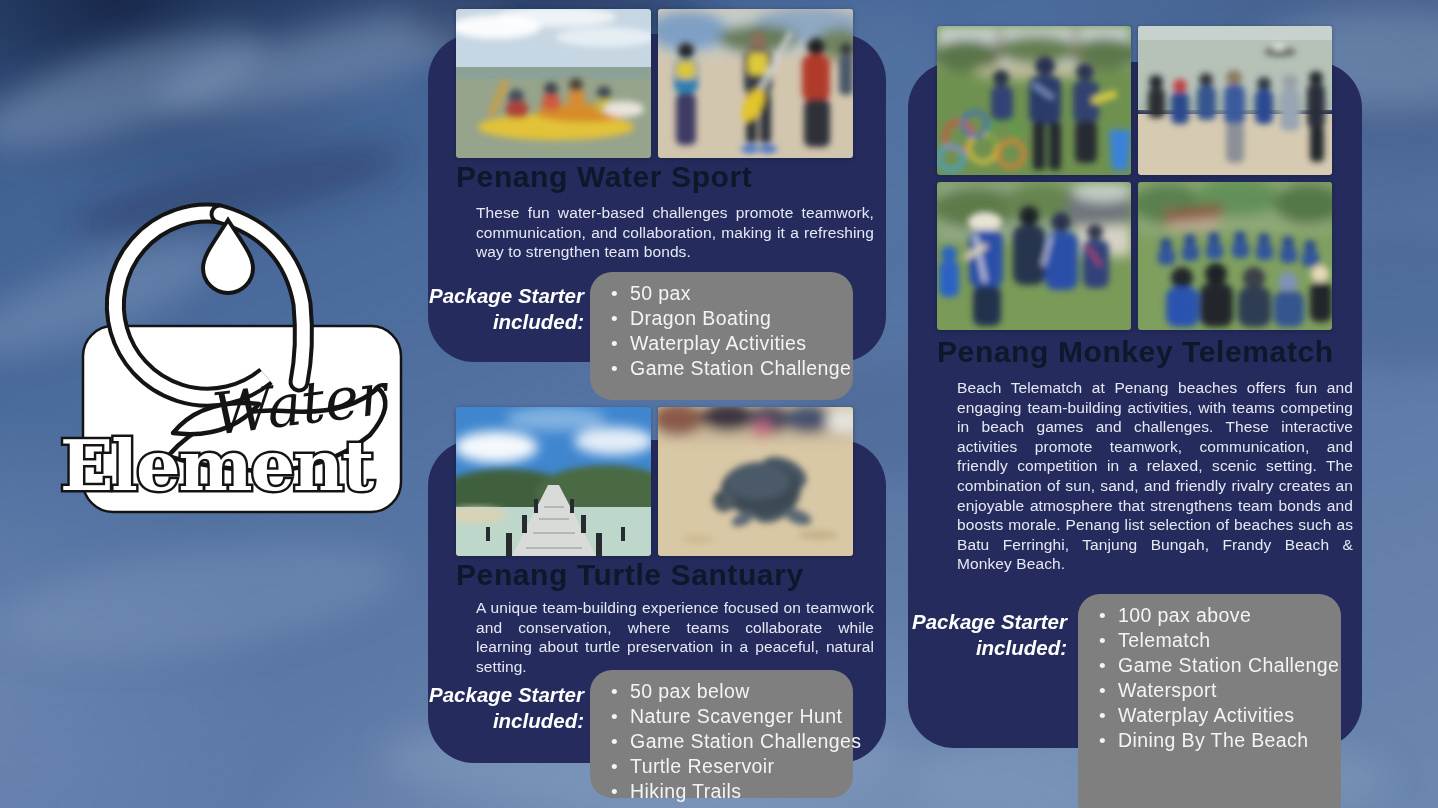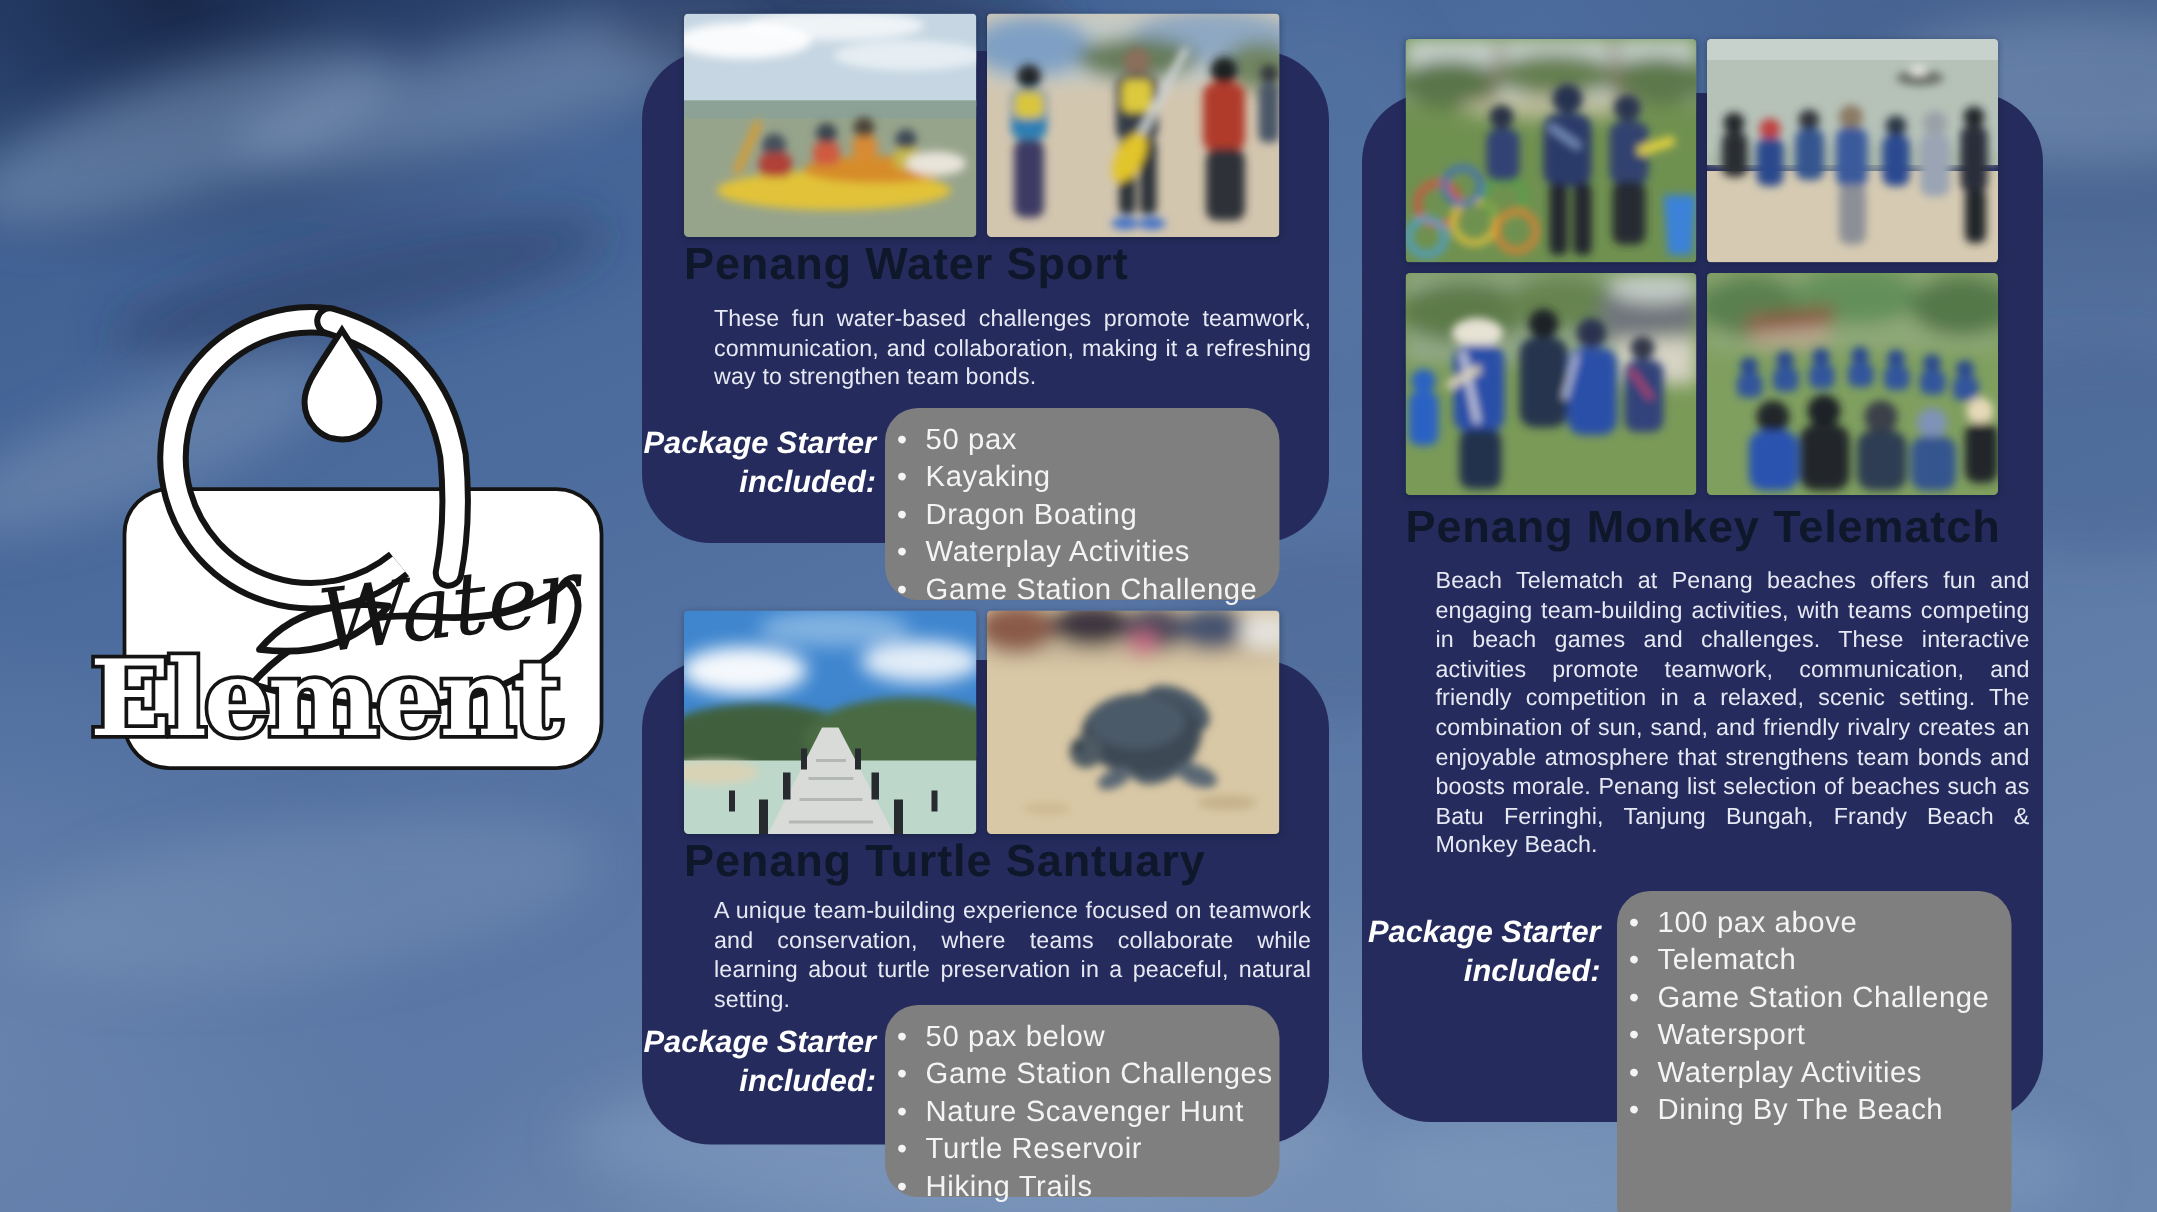--- a/index.html
+++ b/index.html
@@ -18,21 +18,21 @@
   
   .card{position:absolute;background:#252c5d;border-radius:46px;}
   .card.c1{left:428px;top:34px;width:458px;height:328px;}
   .card.c2{left:428px;top:440px;width:458px;height:323px;}
   .card.c3{left:908px;top:62px;width:454px;height:686px;}
   .photo{position:absolute;border-radius:3px;overflow:hidden;box-shadow:0 1px 4px rgba(10,16,35,.35);}
   .photo svg{display:block;width:100%;height:100%;}
   .card-title{position:absolute;color:#0f172a;font-weight:bold;font-size:30px;letter-spacing:.6px;white-space:nowrap;}
   .card-desc{position:absolute;color:#e6e9f3;font-size:15.5px;line-height:19.6px;text-align:justify;letter-spacing:.1px;margin-left:20px;}
   .pkg-label{position:absolute;color:#fff;font-weight:bold;font-style:italic;font-size:20.5px;line-height:26px;text-align:right;}
-  .pkg-box{position:absolute;background:#7f7f7f;border-radius:22px;padding:9px 14px 9px 2px;box-sizing:border-box;}
+  .pkg-box{position:absolute;background:#7f7f7f;border-radius:22px;padding:9px 14px 9px 15px;box-sizing:border-box;}
   .pkg-box ul{margin:0;padding:0;list-style:none;}
   .pkg-box li{color:#f4f4f4;font-size:19.5px;line-height:25px;letter-spacing:.4px;display:flex;align-items:baseline;white-space:nowrap;}
   .pkg-box li::before{content:"\2022";font-size:19px;margin:0 12px 0 6px;color:#f4f4f4;}
   
   .logo{position:absolute;left:52px;top:192px;width:362px;height:334px;}
 </style>
 </head>
 <body>
 
 <svg width="0" height="0" style="position:absolute" aria-hidden="true">
@@ -162,21 +162,20 @@
 
 <div class="card-title" style="left:456px;top:160px">Penang Water Sport</div>
 <div class="card-desc" style="left:456px;top:203px;width:398px">These fun water-based challenges promote teamwork, communication, and collaboration, making it a refreshing way to strengthen team bonds.</div>
 <div class="pkg-label" style="left:426px;top:283px;width:158px">
   <span>Package Starter</span><br>
   <span>included:</span>
 </div>
 <div class="pkg-box" style="left:590px;top:272px;width:263px;height:128px">
   <ul>
       <li>50 pax</li>
-      <li>Kayaking</li>
       <li>Dragon Boating</li>
       <li>Waterplay Activities</li>
       <li>Game Station Challenge</li>
     </ul>
 </div>
 
 <div class="card c2"></div>
 
 <div class="photo" style="left:456px;top:407px;width:195px;height:149px">
   <svg viewBox="0 0 195 149" preserveAspectRatio="none">
@@ -241,22 +240,22 @@
 
 <div class="card-title" style="left:456px;top:558px">Penang Turtle Santuary</div>
 <div class="card-desc" style="left:456px;top:598px;width:398px">A unique team-building experience focused on teamwork and conservation, where teams collaborate while learning about turtle preservation in a peaceful, natural setting.</div>
 <div class="pkg-label" style="left:426px;top:682px;width:158px">
   <span>Package Starter</span><br>
   <span>included:</span>
 </div>
 <div class="pkg-box" style="left:590px;top:670px;width:263px;height:128px">
   <ul>
       <li>50 pax below</li>
+      <li>Nature Scavenger Hunt</li>
       <li>Game Station Challenges</li>
-      <li>Nature Scavenger Hunt</li>
       <li>Turtle Reservoir</li>
       <li>Hiking Trails</li>
     </ul>
 </div>
 
 <div class="card c3"></div>
 
 <div class="photo" style="left:937px;top:26px;width:194px;height:149px">
   <svg viewBox="0 0 194 149" preserveAspectRatio="none">
     <rect width="194" height="149" fill="#6f9150"></rect>

